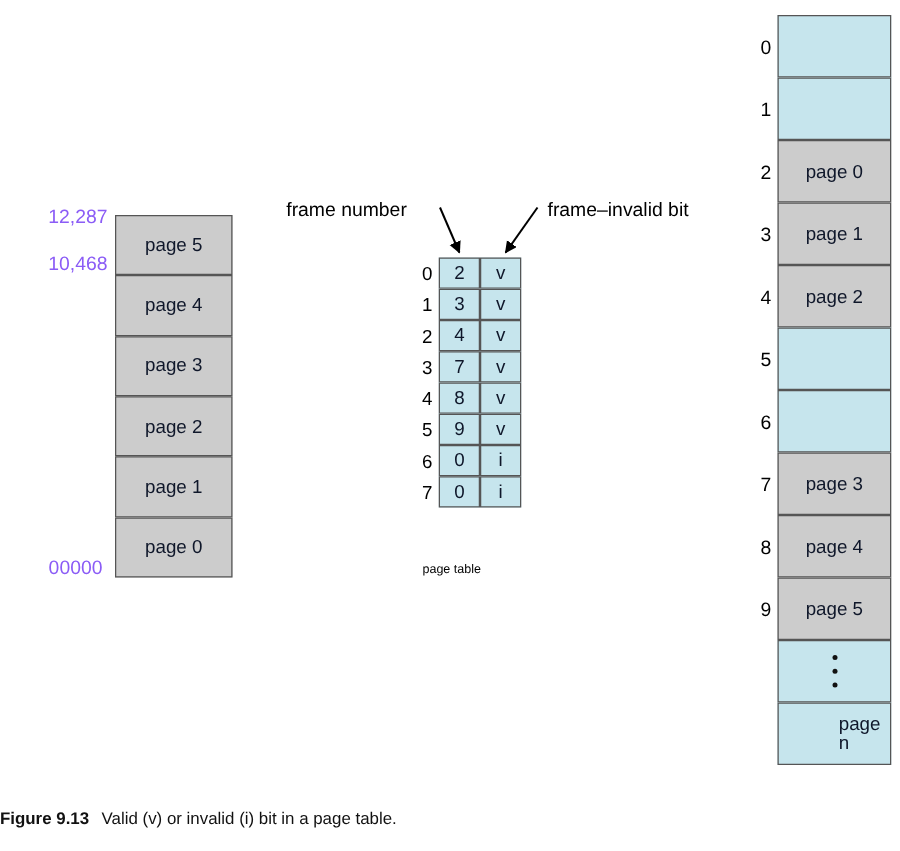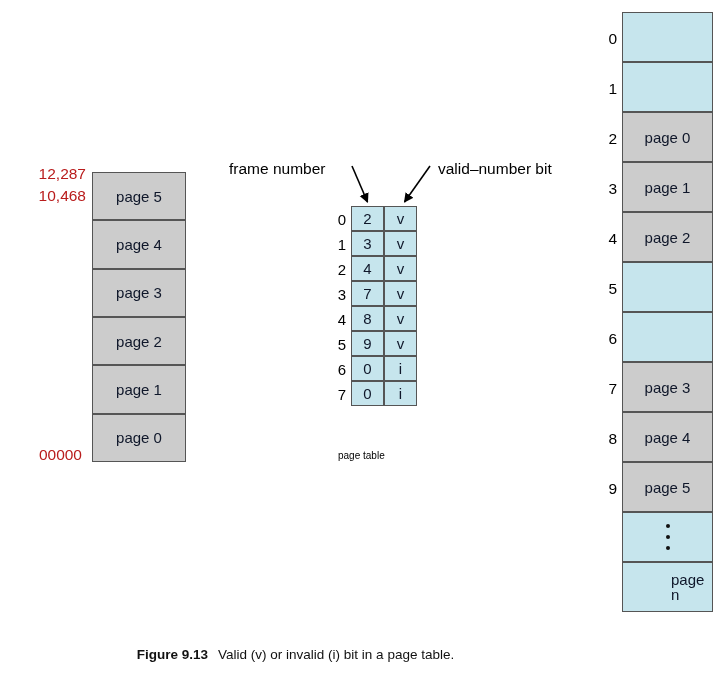--- a/index.html
+++ b/index.html
@@ -50,21 +50,21 @@
     left: 0;
     width: 94px;
     height: 48.34px;
   }
   .addr-label {
     position: absolute;
     font-size: 15.5px;
     line-height: 1;
     white-space: nowrap;
     text-align: right;
-    color: #b91c1c;
+    color: #8b5cf6;
   }
 
   
   #page-table {
     position: absolute;
     left: 351px;
     top: 206px;
     width: 66px;
     height: 200px;
   }
@@ -147,21 +147,21 @@
     border-radius: 50%;
     background: #111111;
   }
 
   
   #figure-caption {
     position: absolute;
     left: 0;
     top: 647px;
     width: 591px;
-    text-align: center;
+    text-align: left;
     font-size: 13.5px;
     color: #111111;
     white-space: nowrap;
   }
   #figure-caption .fig-num {
     font-weight: bold;
     margin-right: 10px;
   }
 </style>
 </head>
@@ -184,25 +184,25 @@
       </div>
     <div class="cell gray" style="top:193.3px;">
         <span>page 1</span>
       </div>
     <div class="cell gray" style="top:241.6px;">
         <span>page 0</span>
       </div>
   </div>
 
   <div class="addr-label" style="left:26px; top:166px; width:60px;">12,287</div>
-  <div class="addr-label" style="left:26px; top:188px; width:60px;">10,468</div>
+  <div class="addr-label" style="left:26px; top:204px; width:60px;">10,468</div>
   <div class="addr-label" style="left:22px; top:447px; width:60px;">00000</div>
 
   <div id="frame-number-label">frame number</div>
-  <div id="valid-invalid-label">valid–number bit</div>
+  <div id="valid-invalid-label">frame–invalid bit</div>
 
   <svg id="pointer-arrows" viewBox="0 0 130 60">
     <defs>
       <marker id="ah" markerWidth="8" markerHeight="8" refX="5.4" refY="3" orient="auto">
         <path d="M0,0 L6,3 L0,6 z" fill="#000000"></path>
       </marker>
     </defs>
     <line x1="22" y1="11" x2="37.5" y2="47" stroke="#000000" stroke-width="1.6" marker-end="url(#ah)"></line>
     <line x1="100" y1="11" x2="74.5" y2="47" stroke="#000000" stroke-width="1.6" marker-end="url(#ah)"></line>
   </svg>

